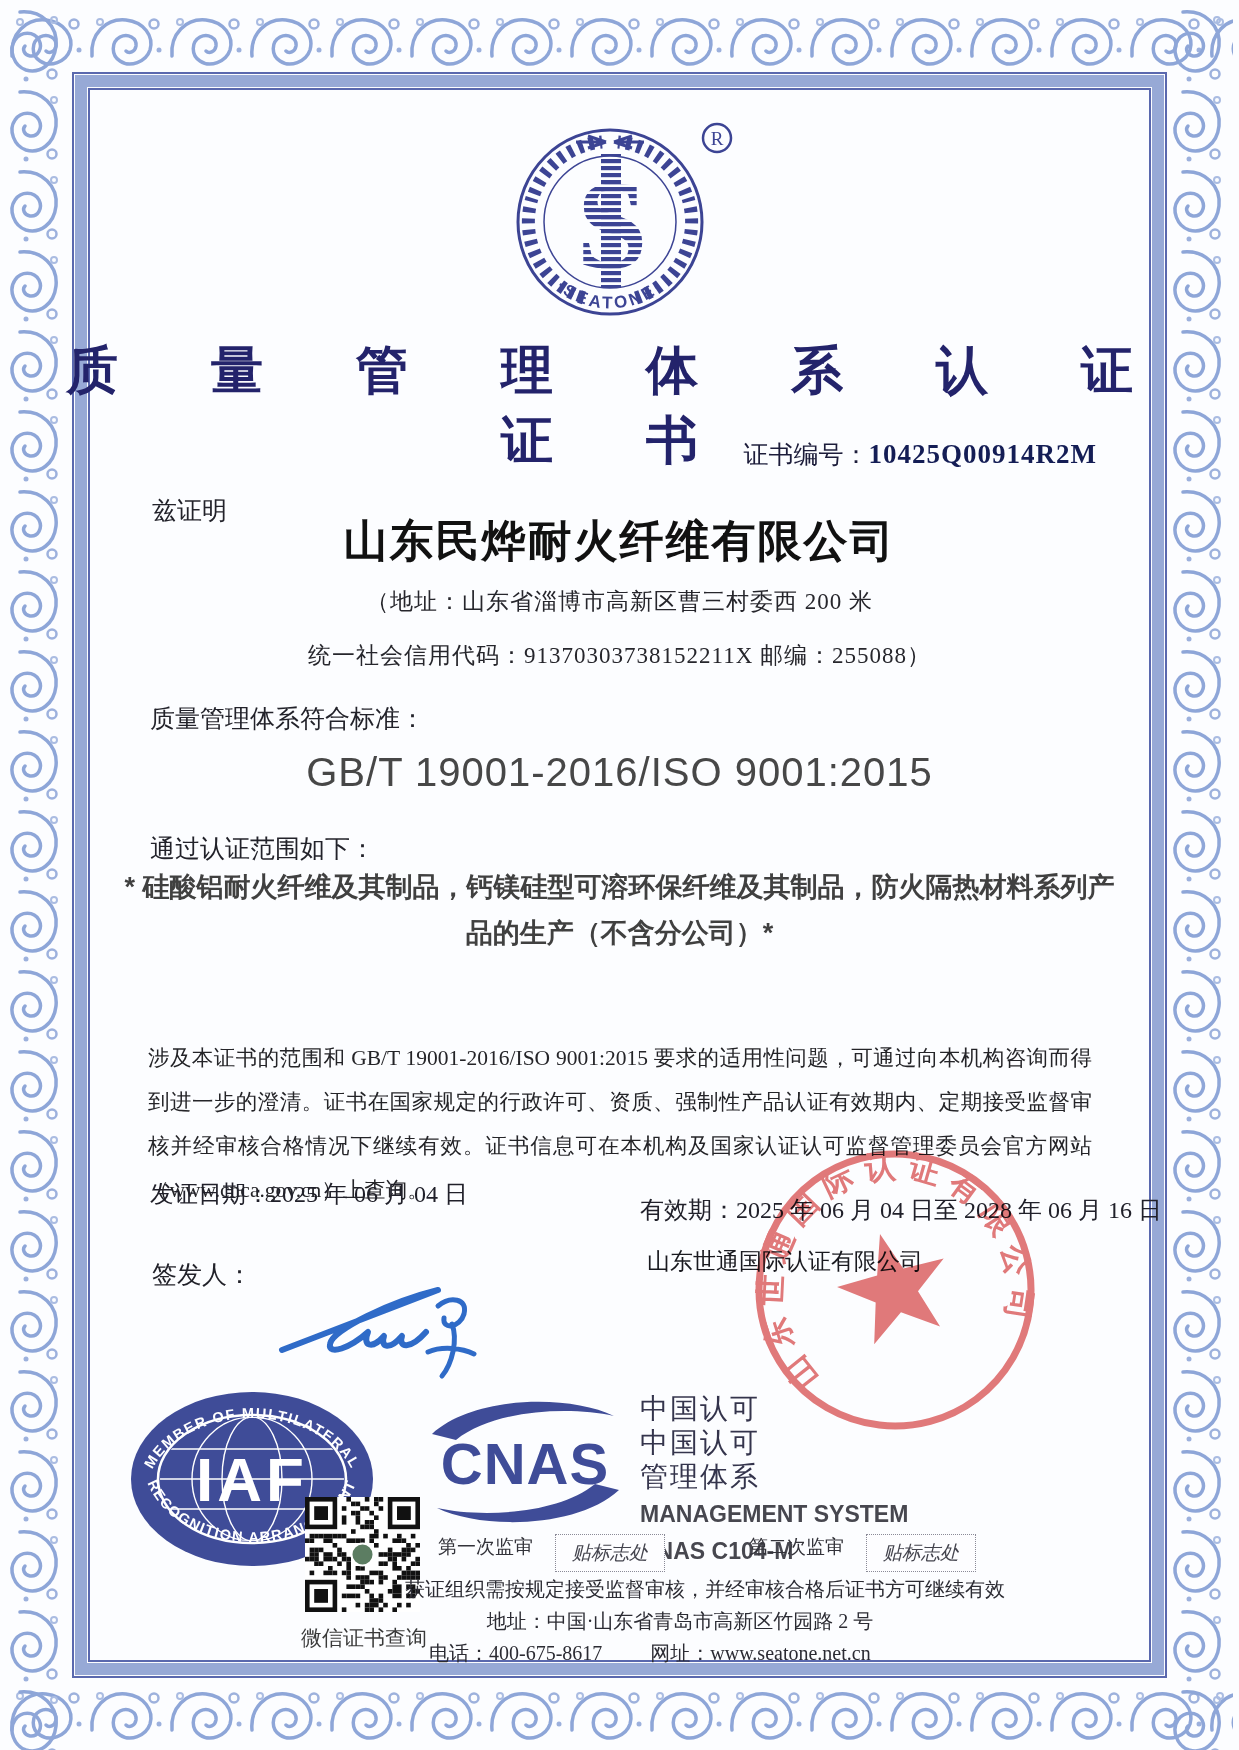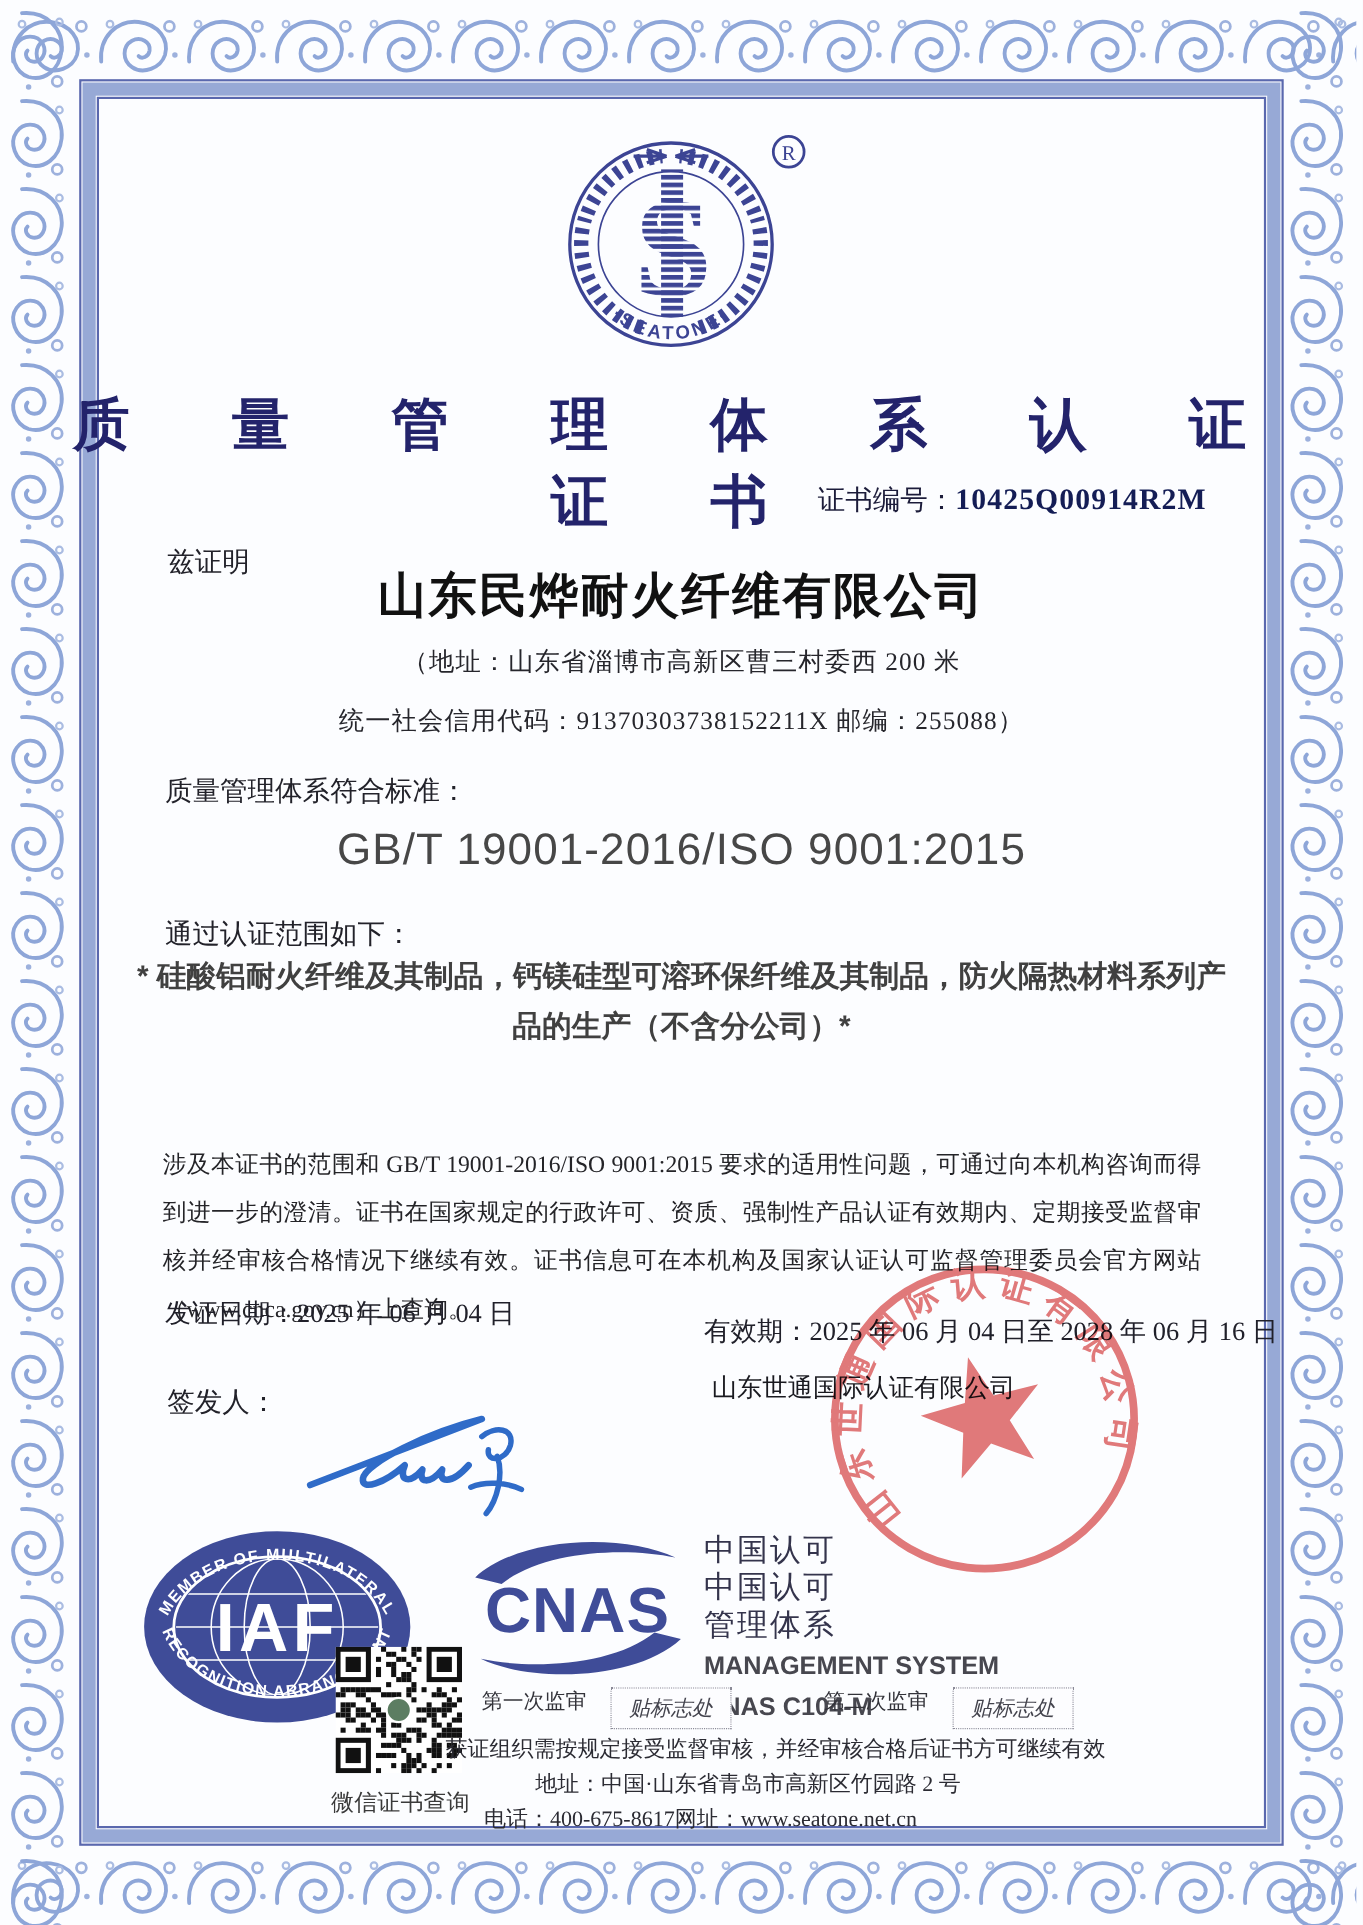--- a/index.html
+++ b/index.html
@@ -10,40 +10,40 @@
   .o-top{left:6px;top:6px;width:1227px;height:64px;}
   .o-bottom{left:6px;top:1680px;width:1227px;height:64px;}
   .o-left{left:70px;top:6px;width:1744px;height:64px;transform:rotate(90deg);transform-origin:top left;}
   .o-right{left:1233px;top:6px;width:1744px;height:64px;transform:rotate(90deg);transform-origin:top left;}
   
   .frame-line-outer{position:absolute;inset:72px;border:2px solid #5a68ae;}
   .frame-band{position:absolute;inset:75px;border:12px solid #97a9d6;}
   .frame-line-inner{position:absolute;inset:88px;border:2px solid #5a68ae;}
   .abs{position:absolute;}
   .centered{left:0;right:0;text-align:center;}
-  .title{top:352px;font-size:52px;font-weight:700;color:#23236b;letter-spacing:40px;}
+  .title{top:336px;font-size:52px;font-weight:700;color:#23236b;letter-spacing:40px;}
   .certno{top:438px;right:142px;font-size:25px;color:#1c1c3a;}
   .certno b{font-size:27px;color:#141d55;letter-spacing:1px;}
   .label{font-size:25px;color:#22222a;}
   .company{top:512px;font-size:44px;font-weight:700;color:#111;letter-spacing:2px;}
   .addr{top:586px;font-size:23px;color:#26262c;letter-spacing:1px;}
   .addr2{top:640px;font-size:23px;color:#26262c;letter-spacing:1px;}
   .standard{top:750px;font-size:40px;color:#474747;font-family:"Liberation Sans",sans-serif;letter-spacing:1px;}
   .scope{left:110px;width:1019px;top:864px;text-align:center;font-size:27px;font-weight:700;
          font-family:"Liberation Sans",sans-serif;color:#404040;line-height:46px;}
   .disclaimer{left:148px;width:944px;top:1036px;font-size:21.5px;line-height:44px;text-align:justify;color:#242428;}
   .dates{top:1178px;font-size:24px;color:#20202a;}
   .sig-label{left:152px;top:1258px;}
   .issuer{left:620px;width:330px;top:1246px;text-align:center;font-size:23px;color:#19191f;}
   .qr-caption{left:296px;top:1624px;width:136px;text-align:center;font-size:21px;color:#3a3a3a;}
   .audit-row{left:438px;top:1534px;display:flex;align-items:flex-start;gap:22px;font-size:19px;color:#33333a;}
   .sticker-box{border:1.5px dotted #8a8a97;padding:5px 16px;color:#44444e;background:#fdfdff;font-style:italic;}
   .note{left:360px;width:690px;top:1576px;text-align:center;font-size:20px;color:#2b2b33;}
   .org-addr{left:360px;width:640px;top:1608px;text-align:center;font-size:20px;color:#2b2b33;}
-  .phone-row{left:440px;top:1640px;display:flex;font-size:20px;color:#2b2b33;}
+  .phone-row{left:429px;top:1640px;display:flex;gap:48px;font-size:20px;color:#2b2b33;}
   .cnas-block{left:640px;top:1392px;font-family:"Liberation Sans",sans-serif;color:#34344c;}
   .cnas-block .zh{font-size:28px;line-height:34px;letter-spacing:2px;}
   .cnas-block .en{font-size:23px;font-weight:700;color:#47474f;line-height:33px;margin-top:4px;}
 </style>
 </head>
 <body>
 
 <div class="page">
 
   <div class="ornament-strip o-top"><svg width="1280" height="64" viewBox="0 0 1280 64" xmlns="http://www.w3.org/2000/svg">

